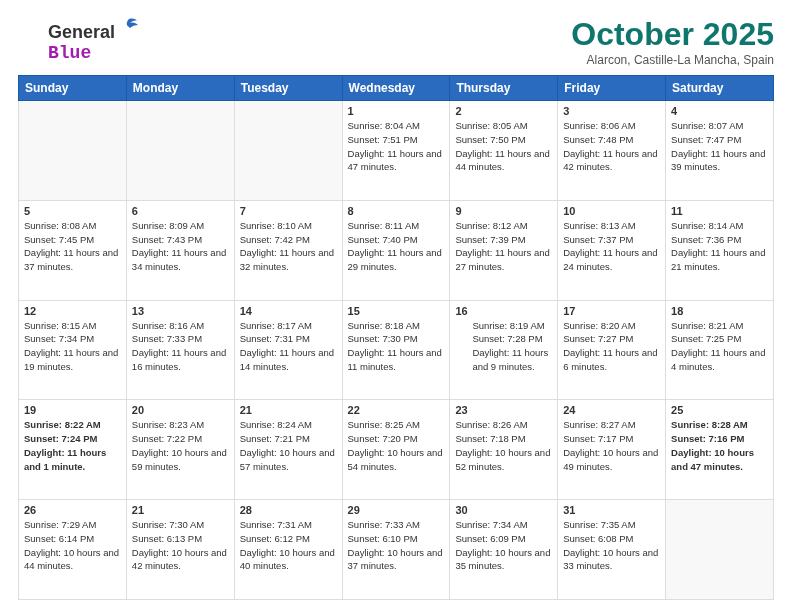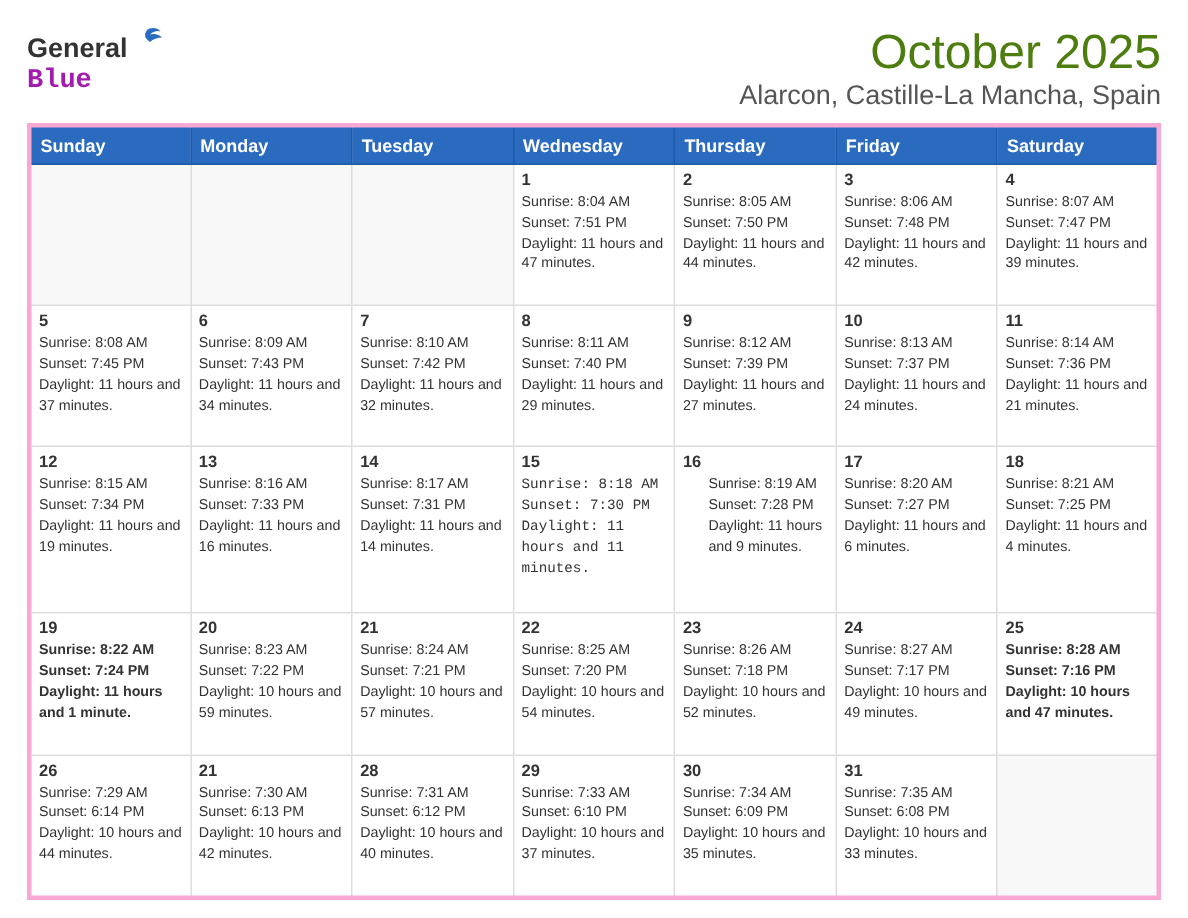--- a/index.html
+++ b/index.html
@@ -20,48 +20,49 @@
     .header {
       display: flex;
       justify-content: space-between;
       align-items: flex-start;
       margin-bottom: 8px;
     }
     .logo {
       display: flex;
       align-items: center;
       gap: 0;
+      margin-left: 30px;
     }
     .logo-text {
       font-size: 18px;
       font-weight: bold;
       line-height: 1.1;
     }
     .logo-general { color: #333; }
     .logo-blue { color: #a21caf; font-family: Liberation Mono, monospace; }
     .logo-bird {
       width: 22px;
       height: 22px;
       margin-left: 2px;
     }
     .title-block {
       text-align: right;
     }
     .month-title {
       font-size: 32px;
-      color: #4d7c0f;
-      font-weight: normal;
+      color: #0f766e;
+      font-weight: bold;
     }
     .location {
-      font-size: 18px;
+      font-size: 12px;
       color: #555;
     }
     .calendar {
       flex: 1;
-      border: 3px solid #f9a8d4;
+      border: 1px solid #f9a8d4;
       border-collapse: collapse;
       width: 100%;
       table-layout: fixed;
     }
     .calendar th {
       background-color: #2a6bbf;
       color: #fff;
       font-size: 12px;
       font-weight: bold;
       text-align: left;
@@ -214,21 +215,21 @@
 Daylight: 11 hours and 16 minutes.</div>
           </td>
           <td>
             <span class="day-num">14</span>
             <div class="day-info" style="white-space: pre-line;">Sunrise: 8:17 AM
 Sunset: 7:31 PM
 Daylight: 11 hours and 14 minutes.</div>
           </td>
           <td>
             <span class="day-num">15</span>
-            <div class="day-info" style="white-space: pre-line; font-family: Liberation Mono, monospace;">Sunrise: 8:18 AM
+            <div class="day-info" style="white-space: pre-line;">Sunrise: 8:18 AM
 Sunset: 7:30 PM
 Daylight: 11 hours and 11 minutes.</div>
           </td>
           <td>
             <span class="day-num">16</span>
             <div class="day-info" style="white-space: pre-line; margin-left: 17px;">Sunrise: 8:19 AM
 Sunset: 7:28 PM
 Daylight: 11 hours and 9 minutes.</div>
           </td>
           <td>

